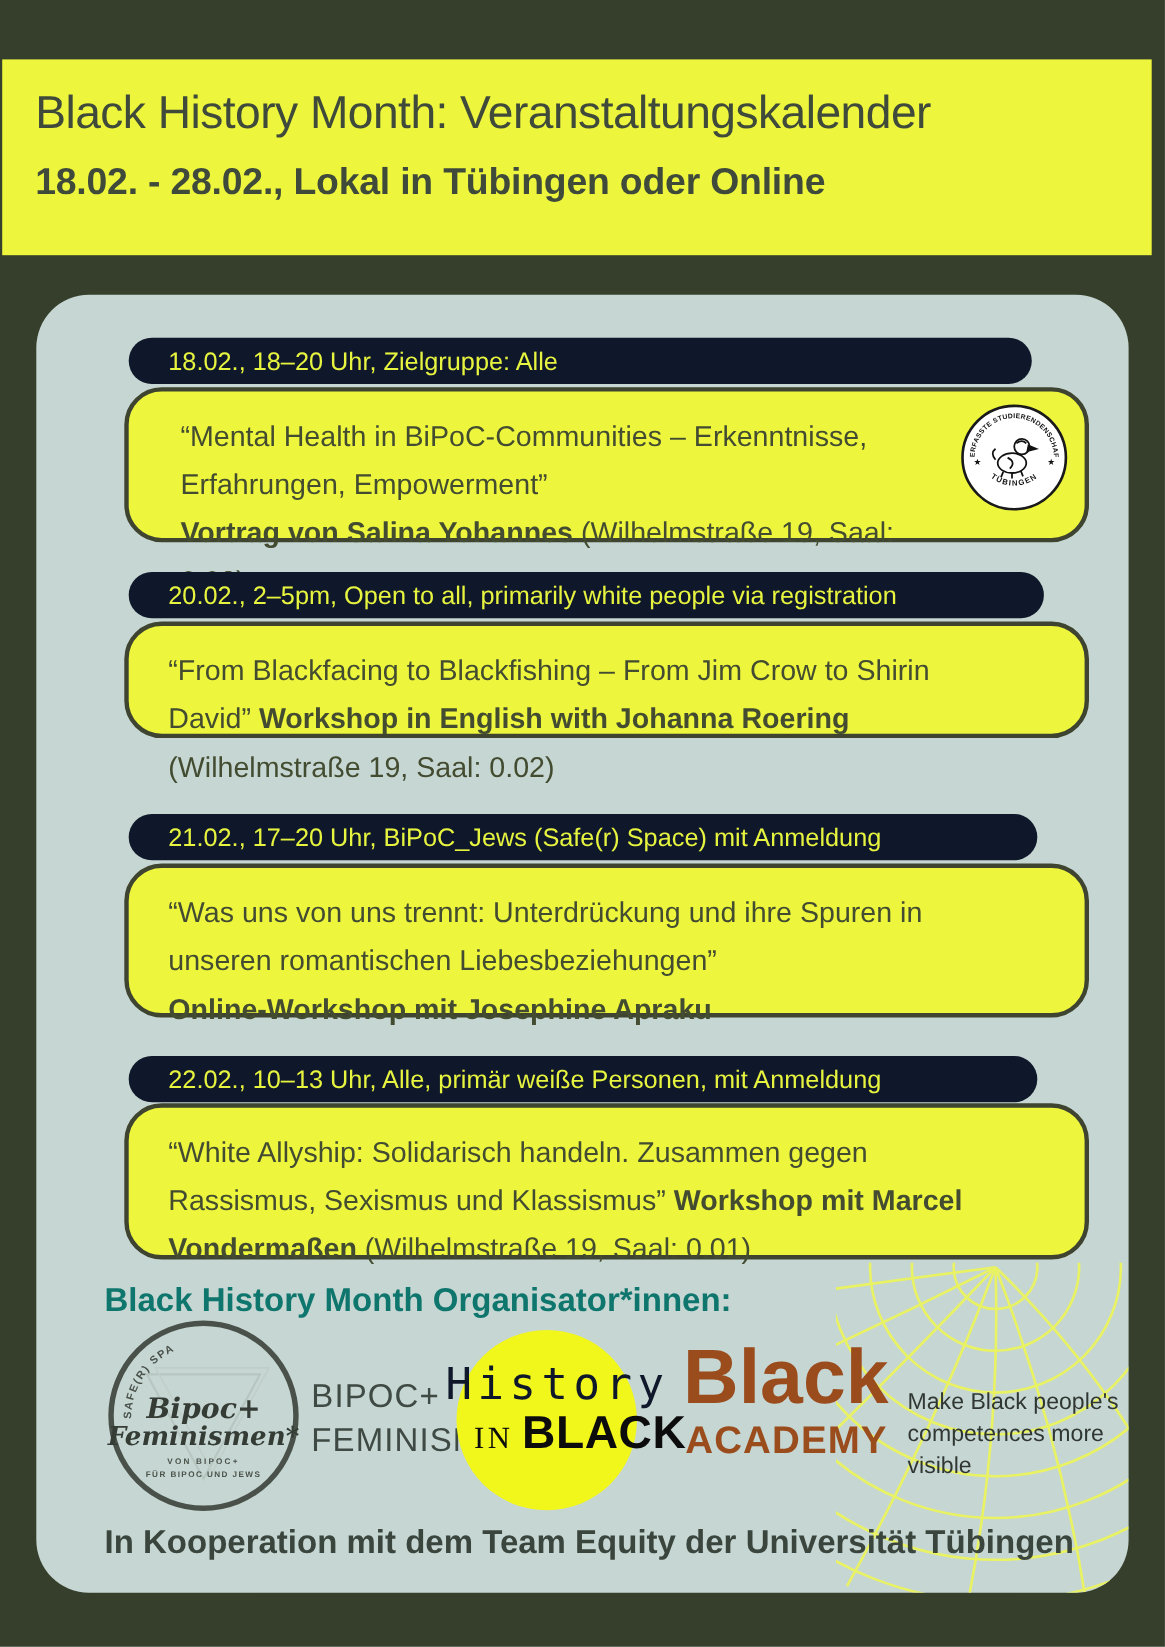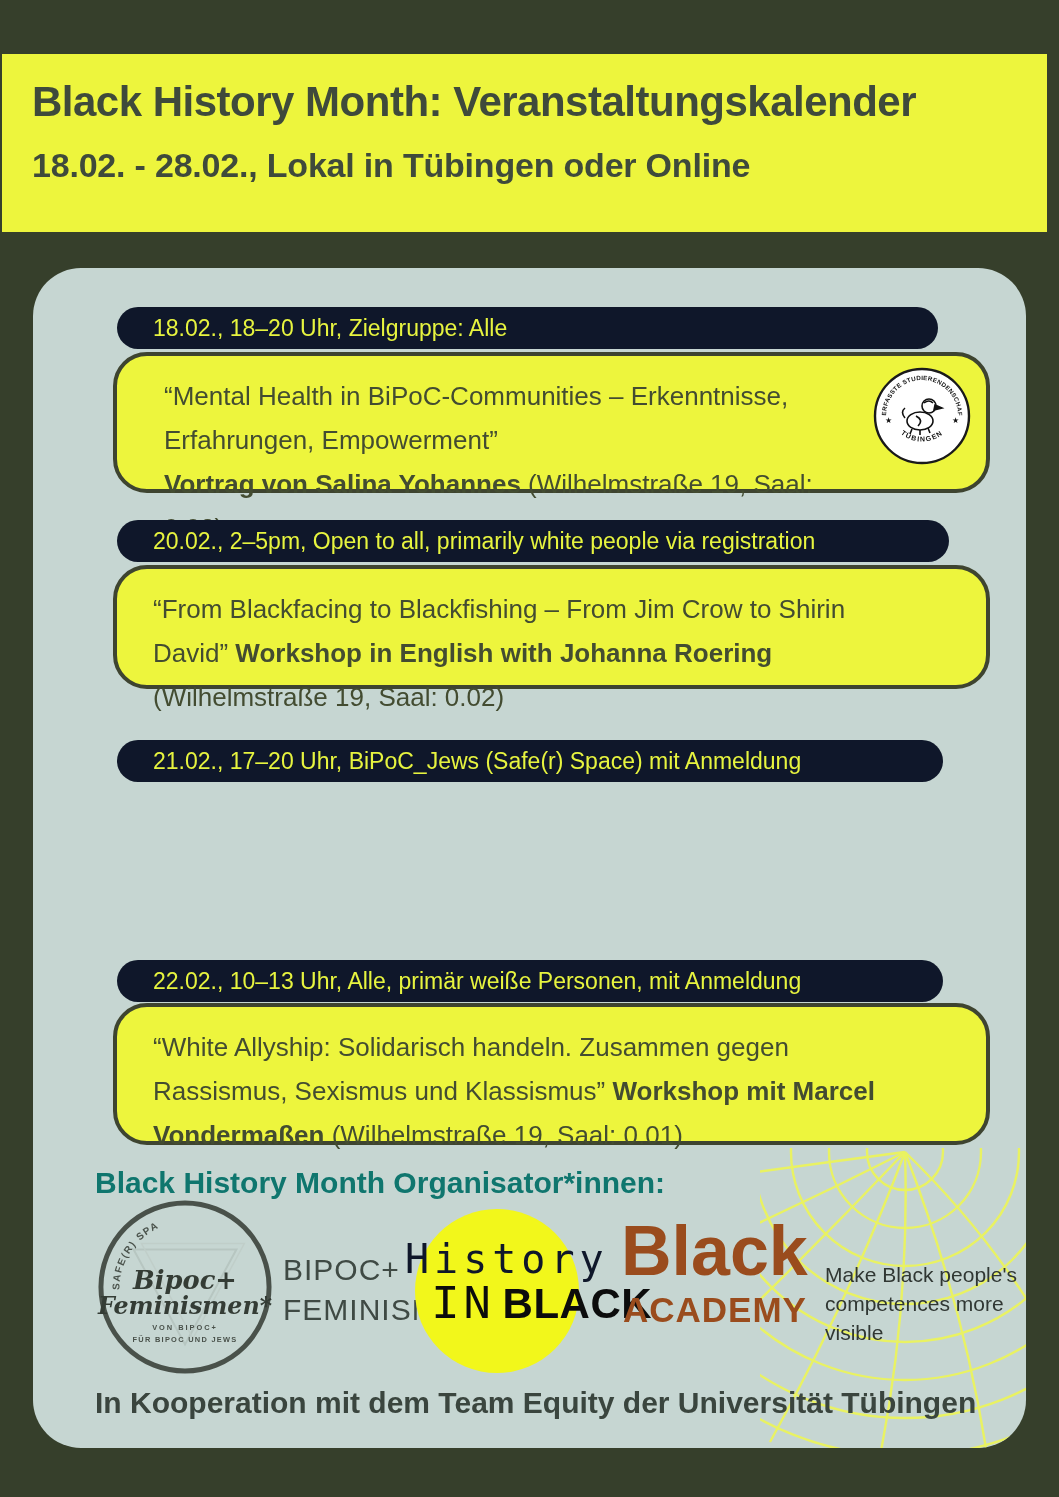--- a/index.html
+++ b/index.html
@@ -12,21 +12,21 @@
   }
   .poster{position:absolute;inset:0;}
 
   
   .header-band{
     position:absolute;left:2px;top:54px;width:1045px;height:178px;
     background:#edf53d;
   }
   .header-title{
     position:absolute;left:30px;top:24px;margin:0;
-    font-size:42px;font-weight:700;letter-spacing:-0.5px;
+    font-size:42px;font-weight:400;letter-spacing:-0.5px;
     color:#3f4a3b;
   }
   .header-subtitle{
     position:absolute;left:30px;top:92px;margin:0;
     font-size:34px;font-weight:800;letter-spacing:-0.2px;
     color:#3f4a3b;
   }
 
   
   .panel{
@@ -49,21 +49,21 @@
   }
   .card p{
     margin:0;padding:18px 60px 0 36px;
     font-size:26px;line-height:44px;color:#434c31;
   }
   .card .b{font-weight:bold;}
   .pill-1{top:39px;width:821px;}
   .card-1{top:84px;height:141px;padding-left:11px;}
   .card-1 p{padding-right:150px;}
   .pill-2{top:252px;width:832px;}
-  .card-2{top:297px;height:124px;}
+  .card-2{top:297px;height:106px;}
   .pill-3{top:472px;width:826px;}
   .card-3{top:517px;height:140px;}
   .pill-4{top:692px;width:826px;}
   .card-4{top:735px;height:142px;}
 
   .seal{position:absolute;right:14px;top:10px;width:100px;height:100px;}
 
   
   .org-heading{
     position:absolute;left:62px;top:898px;margin:0;
@@ -81,22 +81,22 @@
   }
   .history-line1{
     position:absolute;left:372px;top:968px;
     font-family:"DejaVu Sans Mono", monospace;
     font-size:40px;letter-spacing:5px;color:#0f172a;
   }
   .history-line2{
     position:absolute;left:398px;top:1010px;color:#0c0c0c;
   }
   .history-line2 .in{
-    font-family:Liberation Mono, monospace;
-    font-size:48px;letter-spacing:3px;margin-right:8px;
+    font-family:Liberation Serif, serif;
+    font-size:28px;letter-spacing:3px;margin-right:8px;
   }
   .history-line2 .black{
     font-family:"Liberation Sans", sans-serif;
     font-size:42px;font-weight:900;letter-spacing:0.5px;
   }
   .academy-name{
     position:absolute;left:588px;top:948px;
     font-size:70px;line-height:70px;font-weight:bold;color:#9a4c1d;
   }
   .academy-sub{
@@ -183,20 +183,23 @@
     <div class="pill pill-2">
       <span>20.02., 2–5pm, Open to all, primarily white people via registration</span>
     </div>
     <div class="card card-2">
       <p><span class="q">“From Blackfacing to Blackfishing – From Jim Crow to Shirin David” </span><span class="b">Workshop in English with Johanna Roering</span><span class="q"> (Wilhelmstraße 19, Saal: 0.02)</span></p>
     </div>
 
     <div class="pill pill-3">
       <span>21.02., 17–20 Uhr, BiPoC_Jews (Safe(r) Space) mit Anmeldung</span>
     </div>
+    <div class="card card-3">
+      <p><span class="q">“Was uns von uns trennt: Unterdrückung und ihre Spuren in unseren romantischen Liebesbeziehungen”</span><br><span class="b">Online-Workshop mit Josephine Apraku</span></p>
+    </div>
 
     <div class="pill pill-4">
       <span>22.02., 10–13 Uhr, Alle, primär weiße Personen, mit Anmeldung</span>
     </div>
     <div class="card card-4">
       <p><span class="q">“White Allyship: Solidarisch handeln. Zusammen gegen Rassismus, Sexismus und Klassismus” </span><span class="b">Workshop mit Marcel Vondermaßen</span><span class="q"> (Wilhelmstraße 19, Saal: 0.01)</span></p>
     </div>
 
     <h3 class="org-heading above-globe">Black History Month Organisator*innen:</h3>
 

